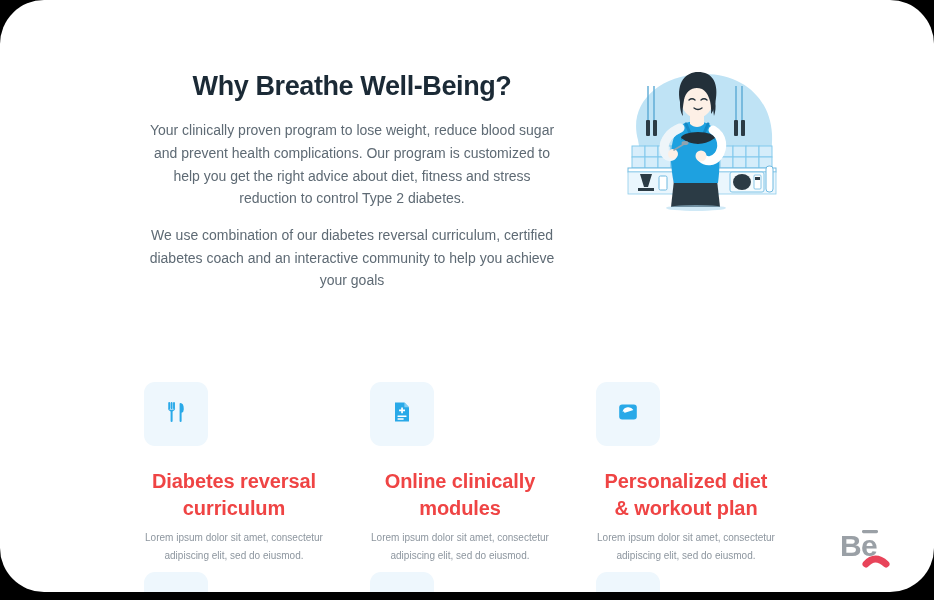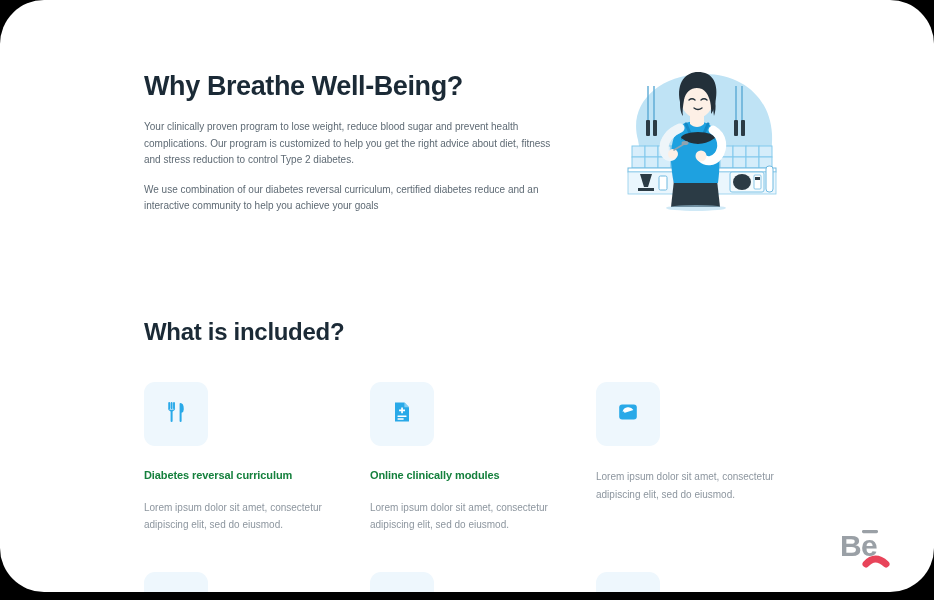--- a/index.html
+++ b/index.html
@@ -10,20 +10,21 @@
     overflow: hidden;
     background: #000000;
     font-family: "Liberation Sans", sans-serif;
   }
 
   .screen {
     position: relative;
     width: 934px;
     height: 600px;
     background: #000000;
+    text-align: center;
   }
 
   
   .page-card {
     position: absolute;
     left: 0;
     top: 0;
     width: 934px;
     height: 592px;
     background: #ffffff;
@@ -54,21 +55,21 @@
   .h1 {
     font-size: 27px;
     font-weight: bold;
     color: #1b2a36;
     letter-spacing: -0.4px;
     line-height: 1.2;
     margin-bottom: 17px;
   }
 
   .body-p {
-    font-size: 10px;
+    font-size: 14px;
     line-height: 1.62;
     color: #5e6a74;
     margin-bottom: 14px;
   }
   .body-p:last-child { margin-bottom: 0; }
 
   
   .illustration {
     position: absolute;
     left: 470px;
@@ -113,26 +114,26 @@
     height: 64px;
     border-radius: 11px;
     background: #eef7fd;
     display: flex;
     align-items: center;
     justify-content: center;
     margin-bottom: 22px;
   }
 
   .card-title {
-    font-size: 11px;
+    font-size: 20px;
     font-weight: bold;
-    color: #15803d;
+    color: #ef4444;
     line-height: 1.35;
     letter-spacing: -0.1px;
-    margin-bottom: 16px;
+    margin-bottom: 7px;
     max-width: 180px;
   }
 
   .card-desc {
     font-size: 10px;
     line-height: 1.75;
     color: #8d969f;
     max-width: 180px;
   }
 
@@ -160,21 +161,21 @@
 <body>
 
 <div class="screen">
   <div class="page-card">
     <div class="content">
 
       <div class="why-section">
         <div class="why-text">
           <div class="h1">Why Breathe Well-Being?</div>
           <p class="body-p">Your clinically proven program to lose weight, reduce blood sugar and prevent health complications. Our program is customized to help you get the right advice about diet, fitness and stress reduction to control Type 2 diabetes.</p>
-          <p class="body-p">We use combination of our diabetes reversal curriculum, certified diabetes reduce and an interactive community to help you achieve your goals</p>
+          <p class="body-p">We use combination of our diabetes reversal curriculum, certified diabetes coach and an interactive community to help you achieve your goals</p>
         </div>
 
         <div class="illustration">
           <svg viewBox="0 0 176 152" width="176" height="152" xmlns="http://www.w3.org/2000/svg">
 
             <path d="M24 78 C14 42 44 14 86 12 C128 10 156 36 158 72 C159 98 152 118 146 130 L30 130 C24 116 28 96 24 78 Z" fill="#bfe3f5"></path>
 
             <g stroke="#7fc8ec" stroke-width="1" fill="#d7eefb" opacity="0.95">
               <rect x="18" y="84" width="13" height="11"></rect>
               <rect x="31" y="84" width="13" height="11"></rect>
@@ -253,23 +254,20 @@
             <ellipse cx="71" cy="81" rx="3.5" ry="2" fill="#8fa3b0"></ellipse>
 
             <path d="M99 68 C109 74 110 86 104 94 C99 100 92 100 88 96" stroke="#ffffff" stroke-width="9" fill="none" stroke-linecap="round"></path>
             <circle cx="87" cy="94" r="5.5" fill="#fdf0e6"></circle>
 
             <ellipse cx="82" cy="146" rx="30" ry="3" fill="#a9d7ef" opacity="0.55"></ellipse>
           </svg>
         </div>
       </div>
 
-      <div class="included-section">
-        <div class="h2">What is included?</div>
-      </div>
 
       <div class="cards">
 
         <div class="card">
           <div class="card-icon-tile">
             <span>
               <svg width="24" height="24" viewBox="0 0 24 24" xmlns="http://www.w3.org/2000/svg" fill="#29a9e8">
                 <path d="M5.2 3 L5.2 8.2 M7.6 3 L7.6 8.2 M10 3 L10 8.2" stroke="#29a9e8" stroke-width="1.9" stroke-linecap="round" fill="none"></path>
                 <path d="M4 8.2 q3.6 3 7.2 0 q0 2.4 -2.6 3.3 L8.6 21 q0 1 -1 1 q-1 0 -1 -1 L6.6 11.5 q-2.6 -0.9 -2.6 -3.3 Z" fill="#29a9e8"></path>
                 <path d="M16.4 3 q3.4 0 3.4 6.2 q0 3 -2.2 3.6 L17.6 21 q0 1 -1 1 q-1 0 -1 -1 L15.6 3.8 q0 -0.8 0.8 -0.8 Z" fill="#29a9e8"></path>
@@ -299,20 +297,21 @@
         <div class="card">
           <div class="card-icon-tile">
             <span>
               <svg width="24" height="24" viewBox="0 0 24 24" xmlns="http://www.w3.org/2000/svg">
                 <rect x="3.2" y="4.4" width="17.6" height="15.2" rx="3" fill="#29a9e8"></rect>
                 <path d="M6.6 11.6 a6 6 0 0 1 10.8 -1.6 L7.4 13.2 Z" fill="#ffffff"></path>
                 <circle cx="7.2" cy="12.6" r="1.2" fill="#29a9e8"></circle>
               </svg>
             </span>
           </div>
+          <div class="card-title">Personalized diet &amp; workout plan</div>
           <div class="card-desc">Lorem ipsum dolor sit amet, consectetur adipiscing elit, sed do eiusmod.</div>
         </div>
       </div>
 
       <div class="cards-row2">
         <div class="card">
           <div class="card-icon-tile"></div>
         </div>
         <div class="card">
           <div class="card-icon-tile"></div>

